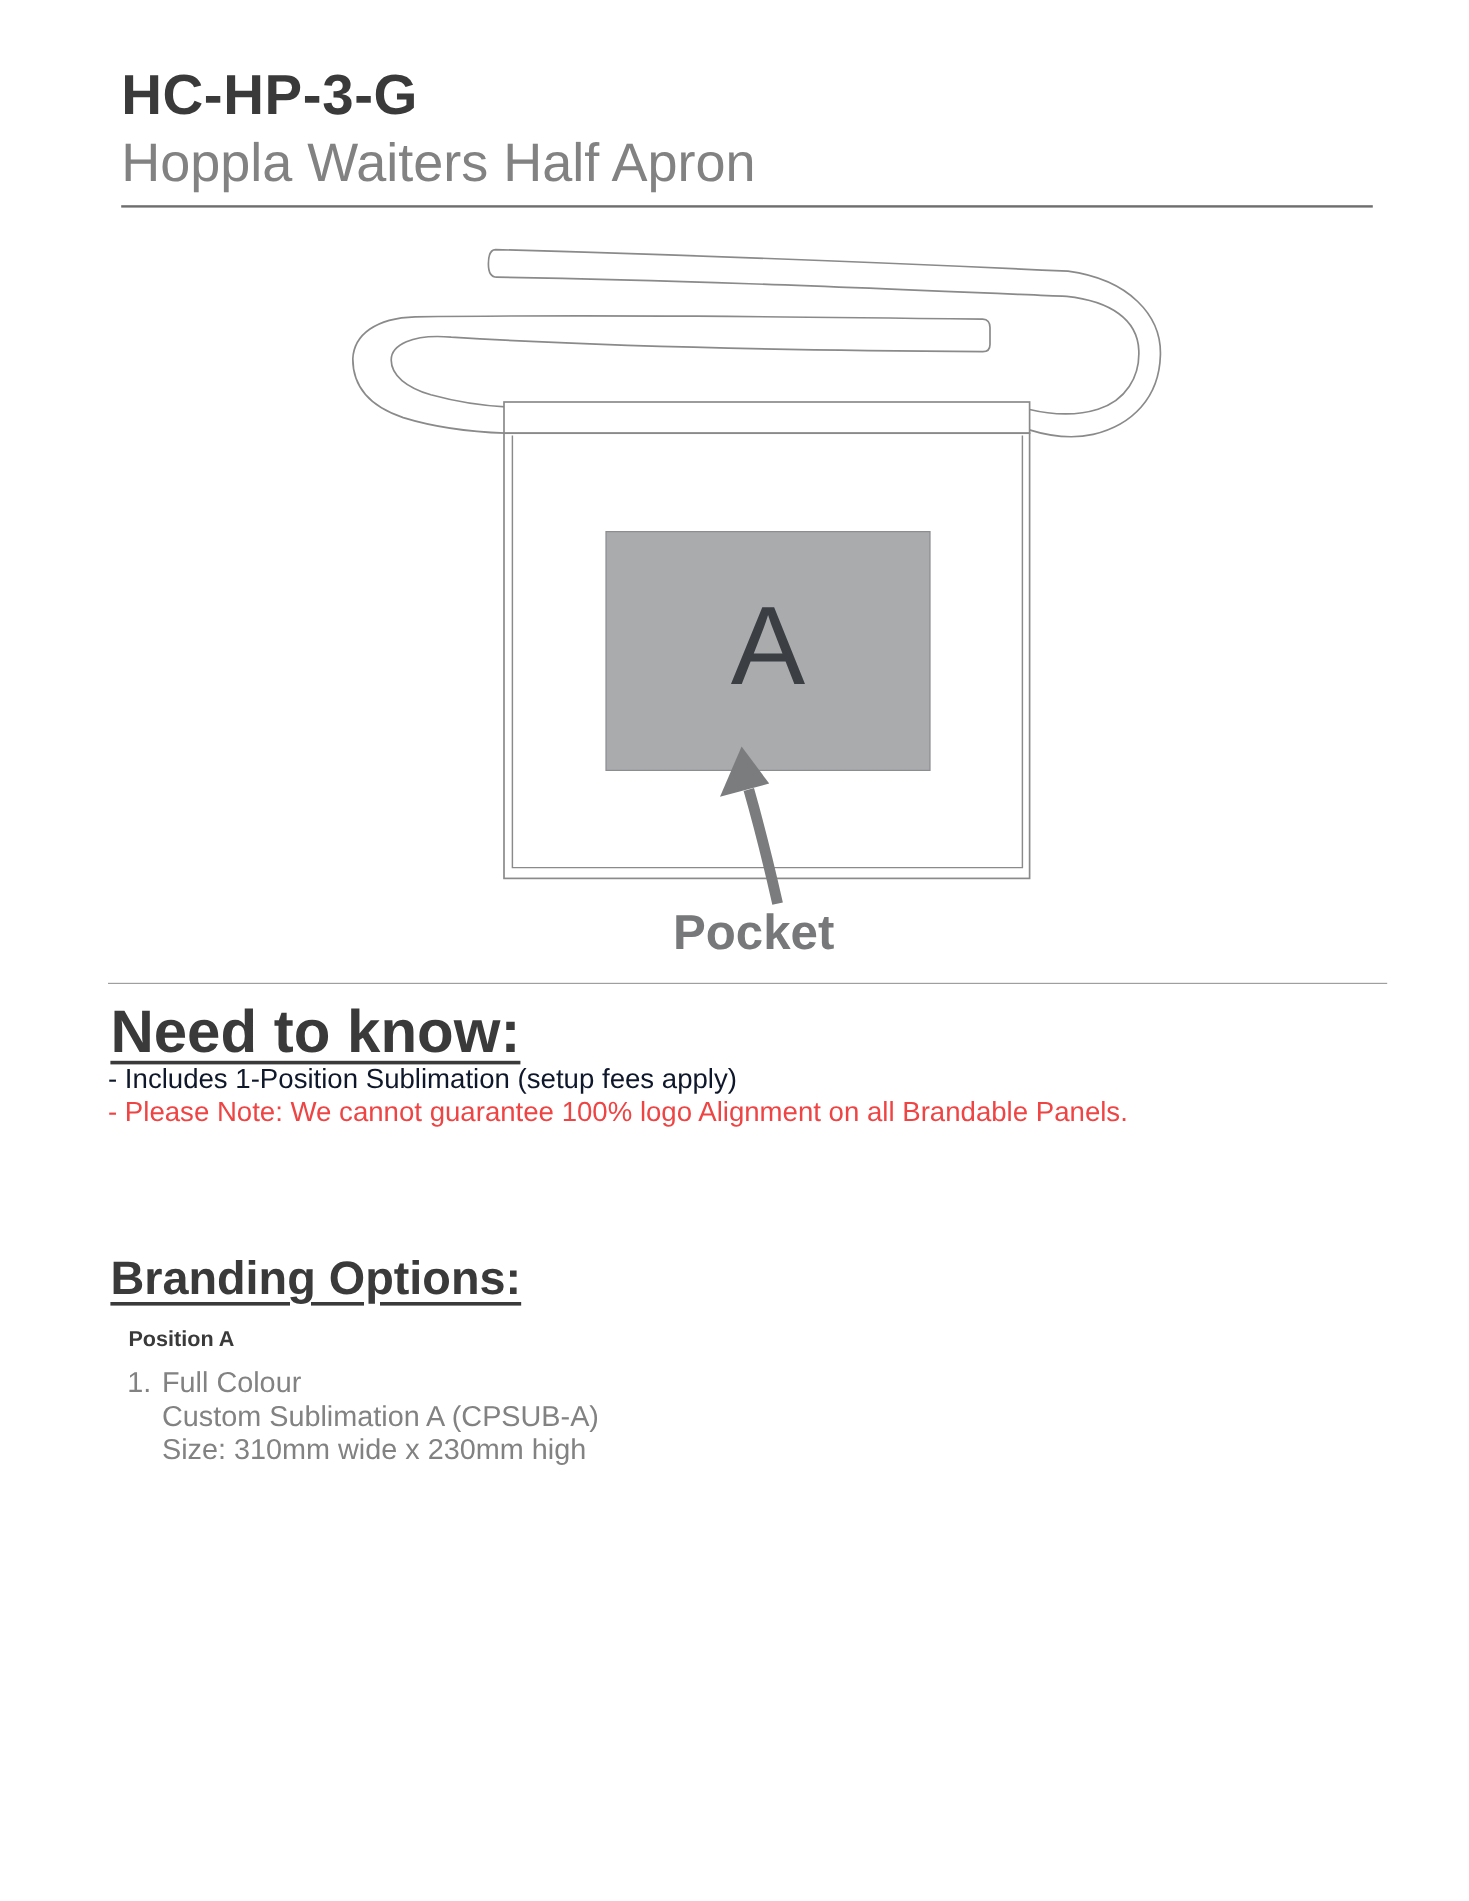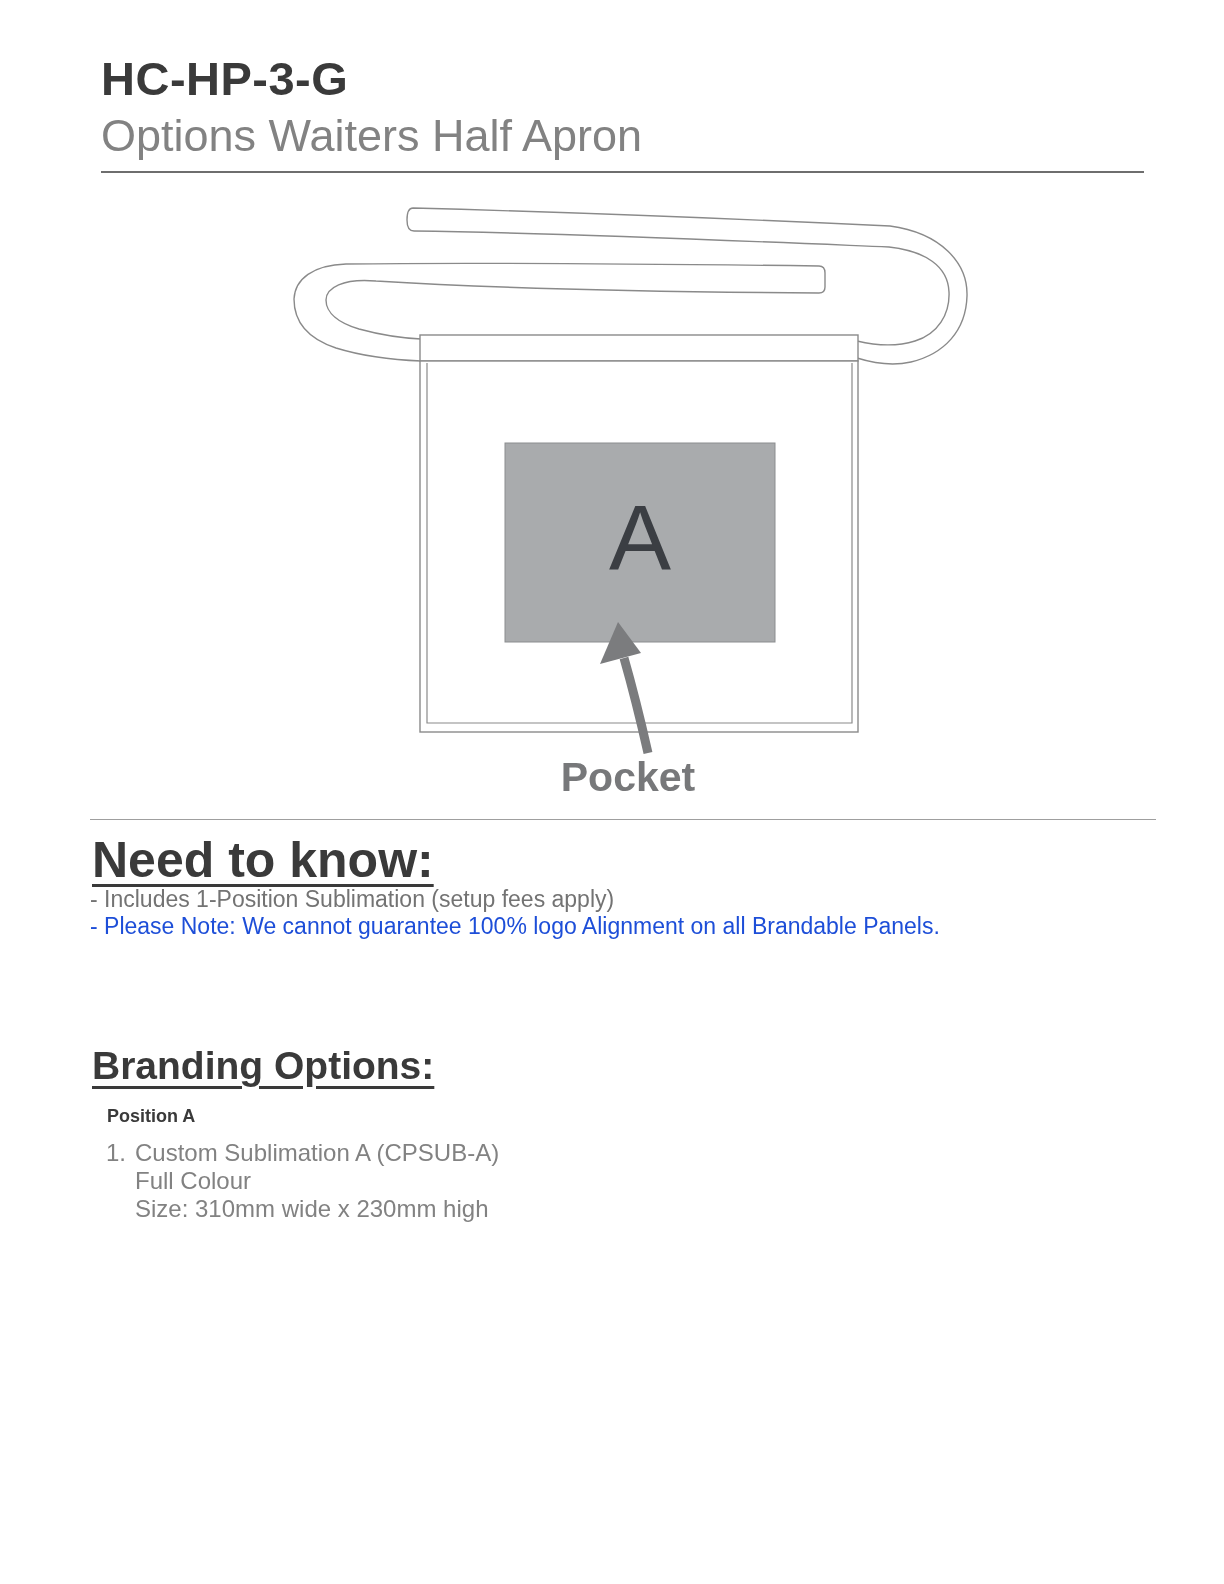--- a/index.html
+++ b/index.html
@@ -26,42 +26,42 @@
   }
   .section-heading {
     position:absolute; margin:0; font-weight:700; color:#3a3a3a;
     text-decoration:underline; text-decoration-thickness:3px; text-underline-offset:7px;
   }
   .ntk-heading { left:92px; top:831px; font-size:50px; }
   .ntk-items {
     position:absolute; left:90px; top:886px;
     font-size:23px; line-height:27px;
   }
-  .ntk-item.normal { color:#737373; }
-  .ntk-item.warning { color:#1d4ed8; }
+  .ntk-item.normal { color:#0f172a; }
+  .ntk-item.warning { color:#ef4444; }
   .branding-heading { left:92px; top:1044px; font-size:39px;text-decoration:underline; }
   .position-heading {
     position:absolute; left:107px; top:1106px; margin:0;
     font-size:18px; font-weight:700; color:#3a3a3a;
   }
   .option-list {
     position:absolute; left:106px; top:1139px;
     display:flex; align-items:flex-start;
     font-size:24px; line-height:28px; color:#828282;
   }
   .option-number { width:29px; flex:0 0 auto; }
   .option-lines { flex:0 0 auto; }
 </style>
 </head>
 <body>
 
 <div class="page">
 
   <h1 class="product-code">HC-HP-3-G</h1>
-  <div class="product-name">Options Waiters Half Apron</div>
+  <div class="product-name">Hoppla Waiters Half Apron</div>
   <div class="rule-top"></div>
 
   <div class="drawing">
     <svg width="700" height="605" viewBox="280 195 700 605">
 
       <path d="M413,208 C560,212 720,218 890,226 C941,233 968,263 967,296 C966,331 944,354 911,362
            C893,366 873,363 857,358 L857,341 C878,346 899,346 915,341 C938,334 950,314 949,292
            C948,266 925,251 889,247 C720,240 560,233 414,231 C409,231 407,226 407,220 C407,213 409,208 413,208 Z" fill="#ffffff" stroke="#8a8a8a" stroke-width="1.4"></path>
 
       <path d="M819,266 C823,266 825,269 825,273 L825,287 C825,291 823,293 819,293
@@ -89,19 +89,19 @@
   <div class="ntk-items">
     <div class="ntk-item normal">- Includes 1-Position Sublimation (setup fees apply)</div>
     <div class="ntk-item warning">- Please Note: We cannot guarantee 100% logo Alignment on all Brandable Panels.</div>
   </div>
 
   <h2 class="section-heading branding-heading">Branding Options:</h2>
   <h3 class="position-heading">Position A</h3>
   <div class="option-list">
     <span class="option-number">1.</span>
     <div class="option-lines">
+      <div>Full Colour</div>
       <div>Custom Sublimation A (CPSUB-A)</div>
-      <div>Full Colour</div>
       <div>Size: 310mm wide x 230mm high</div>
     </div>
   </div>
 
 </div>
 
 </body></html>

